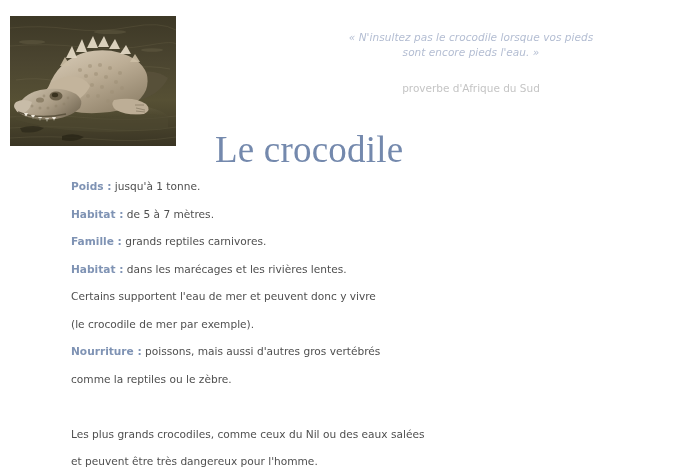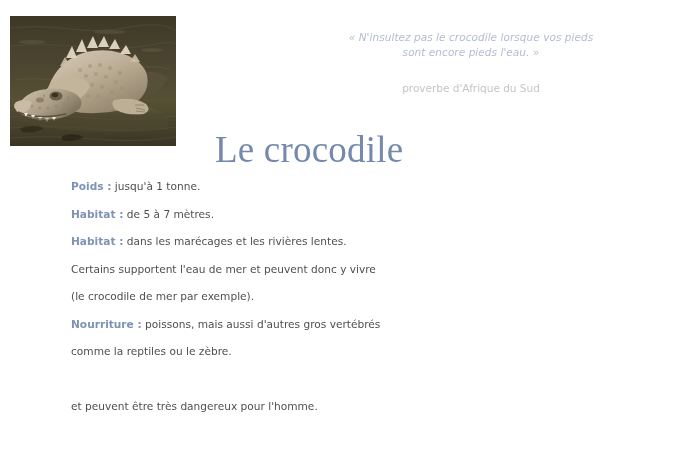--- a/index.html
+++ b/index.html
@@ -243,31 +243,35 @@
 
   <div class="body-text">
 
     <p class="line">
       <span class="label">Poids :</span><span> jusqu'à 1 tonne.</span>
     </p>
     <p class="line">
       <span class="label">Habitat :</span><span> de 5 à 7 mètres.</span>
     </p>
     <p class="line">
+      <span class="label">Famille :</span><span> grands reptiles carnivores.</span>
+    </p>
+    <p class="line">
       <span class="label">Habitat :</span><span> dans les marécages et les rivières lentes.</span>
     </p>
     <p class="line">Certains supportent l'eau de mer et peuvent donc y vivre</p>
     <p class="line">(le crocodile de mer par exemple).</p>
 
     <p class="line">
       <span class="label">Nourriture :</span><span> poissons, mais aussi d'autres gros vertébrés</span>
     </p>
     <p class="line">comme la reptiles ou le zèbre.</p>
 
     <div class="para-gap"></div>
 
+    <p class="line">Les plus grands crocodiles, comme ceux du Nil ou des eaux salées</p>
     <p class="line">et peuvent être très dangereux pour l'homme.</p>
 
     <div class="para-gap"></div>
 
   </div>
 
 </div>
 
 </body></html>

